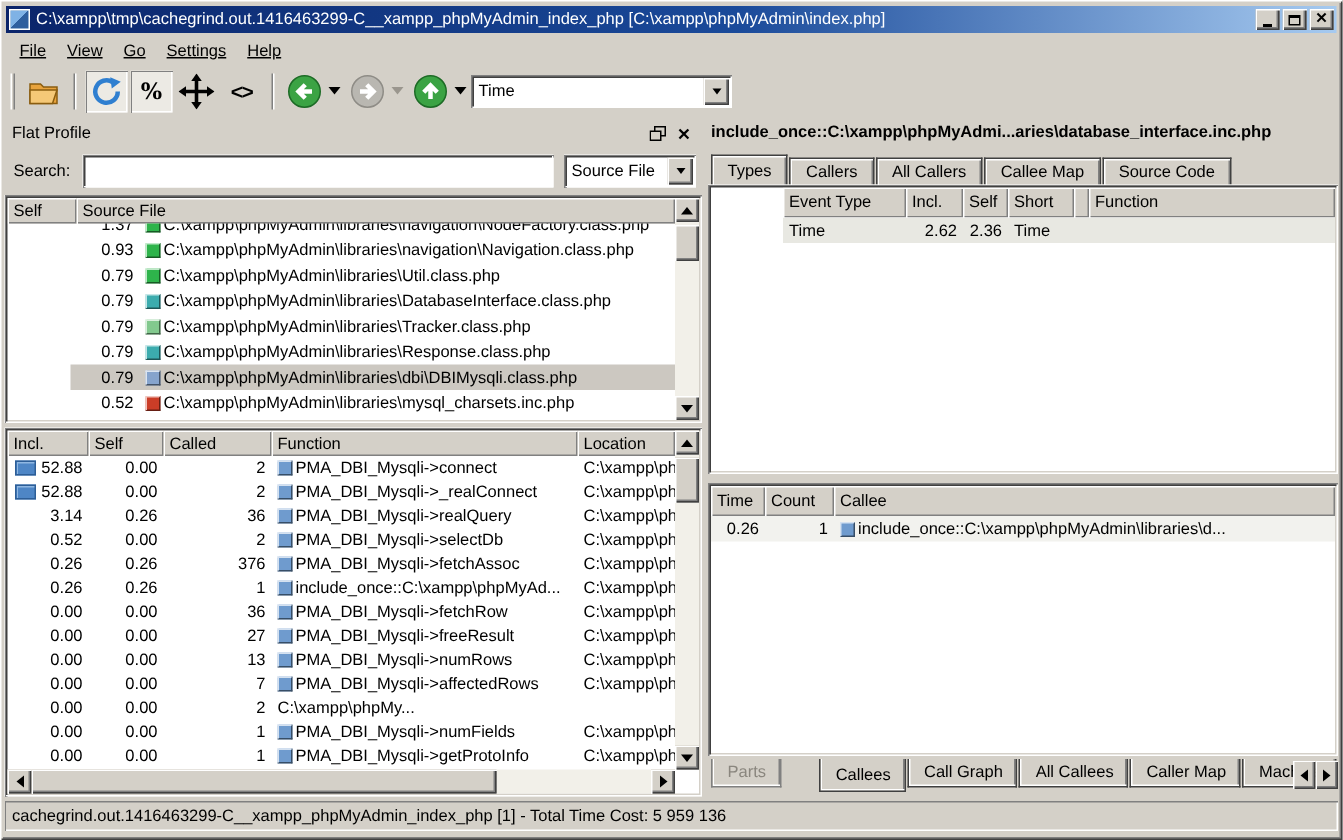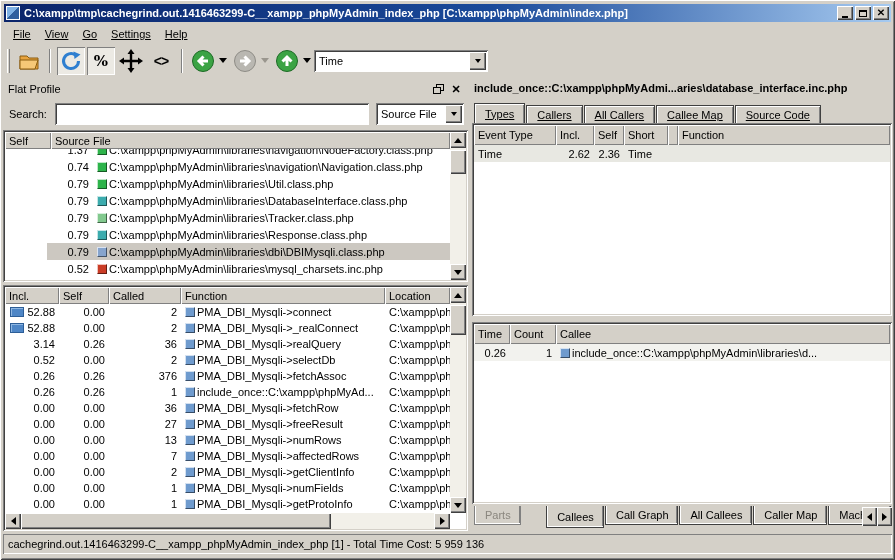--- a/index.html
+++ b/index.html
@@ -6,21 +6,21 @@
   *{box-sizing:border-box;}
   .window{position:relative;width:895px;height:560px;background:#d4d0c8;
     box-shadow:inset 1px 1px 0 #ffffff, inset -1px -1px 0 #404040, inset 2px 2px 0 #d4d0c8, inset -2px -2px 0 #808080;
     overflow:hidden;font-size:11px;color:#000;}
   
   .titlebar{position:absolute;left:4px;top:4px;right:4px;height:18px;
     background:linear-gradient(to right,#0a246a 0%,#1a4a9a 55%,#a6caf0 100%);
     display:flex;align-items:center;padding:0 2px;}
   .app-icon{width:14px;height:14px;margin-right:4px;background:#3a6ea5;border:1px solid #fff;
     background-image:linear-gradient(135deg,#7fb2e5 0 50%,#2f5f9e 50% 100%);flex:0 0 auto;}
-  .title-text{color:#fff;font-weight:bold;white-space:nowrap;overflow:hidden;flex:1;}
+  .title-text{color:#fff;font-weight:normal;white-space:nowrap;overflow:hidden;flex:1;}
   .winbtns{display:flex;gap:2px;margin-left:4px;}
   .winbtn{width:16px;height:14px;background:#d4d0c8;
     box-shadow:inset 1px 1px 0 #fff, inset -1px -1px 0 #404040, inset -2px -2px 0 #808080;
     display:flex;align-items:center;justify-content:center;font-size:9px;font-weight:bold;line-height:1;}
   .glyph-min{width:6px;height:2px;background:#000;margin-top:7px;}
   .glyph-max{width:8px;height:7px;border:1px solid #000;border-top-width:2px;}
   .glyph-x{font-size:10px;font-weight:bold;}
   
   .menubar{position:absolute;left:4px;top:23px;right:4px;height:21px;display:flex;align-items:center;padding-left:2px;text-decoration:underline;}
   .menu-item{padding:3px 7px;}
@@ -92,21 +92,21 @@
     box-shadow:inset 1px 1px 0 #fff, inset -1px -1px 0 #404040, inset -2px -2px 0 #808080;}
   .tri{width:0;height:0;}
   .tri.u{border-left:4px solid transparent;border-right:4px solid transparent;border-bottom:5px solid #000;}
   .tri.d{border-left:4px solid transparent;border-right:4px solid transparent;border-top:5px solid #000;}
   .tri.l{border-top:4px solid transparent;border-bottom:4px solid transparent;border-right:5px solid #000;}
   .tri.r{border-top:4px solid transparent;border-bottom:4px solid transparent;border-left:5px solid #000;}
   .splitter{position:absolute;left:468px;top:80px;width:4px;height:451px;}
   
   .detail{position:absolute;left:472px;top:80px;width:420px;height:451px;}
   .detail-header{position:absolute;left:2px;top:2px;right:2px;height:16px;font-weight:bold;white-space:nowrap;overflow:hidden;}
-  .tabbar{position:absolute;left:2px;top:23px;right:0;height:20px;display:flex;align-items:flex-end;text-decoration:underline;}
+  .tabbar{position:absolute;left:2px;top:23px;right:0;height:20px;display:flex;align-items:flex-end;}
   .tab{height:18px;padding:2px 10px;background:#d4d0c8;margin-right:1px;white-space:nowrap;overflow:hidden;
     box-shadow:inset 1px 1px 0 #fff, inset -1px 0 0 #808080;border-top:1px solid #404040;
     border-left:1px solid #404040;border-right:1px solid #404040;display:flex;align-items:center;}
   .tab.active{height:20px;font-weight:normal;box-shadow:inset 1px 1px 0 #fff, inset -1px 0 0 #808080;}
   .et-frame{left:0;top:43px;width:420px;height:193px;}
   .ct-frame{left:0;top:242px;width:420px;height:182px;}
   .et .hrow,.ct .hrow{height:20px;}
   .et .c0{width:82px;} .et .c1{width:38px;} .et .c2{width:30px;} .et .c3{width:44px;} .et .c4{width:10px;} .et .c5{flex:1 1 auto;}
   .ct .c0{width:36px;} .ct .c1{width:46px;} .ct .c2{flex:1 1 auto;}
   .et .trow{background:#e8e8e2;}
@@ -252,21 +252,21 @@
         <div class="rows" id="src-rows" style="flex:1;">
             <div style="margin-top: -8px; padding-left: 42px;">
               <div class="trow">
                 <div class="cell num c0">1.37</div>
                 <div class="cell c1">
                   <span class="sq" style="background: rgb(46, 180, 75);"></span>
                   <span>C:\xampp\phpMyAdmin\libraries\navigation\NodeFactory.class.php</span>
                 </div>
               </div>
               <div class="trow">
-                <div class="cell num c0">0.74</div>
+                <div class="cell num c0">0.93</div>
                 <div class="cell c1">
                   <span class="sq" style="background: rgb(46, 180, 75);"></span>
                   <span>C:\xampp\phpMyAdmin\libraries\navigation\Navigation.class.php</span>
                 </div>
               </div>
               <div class="trow">
                 <div class="cell num c0">0.79</div>
                 <div class="cell c1">
                   <span class="sq" style="background: rgb(46, 180, 75);"></span>
                   <span>C:\xampp\phpMyAdmin\libraries\Util.class.php</span>
@@ -458,24 +458,20 @@
                 <span>PMA_DBI_Mysqli-&gt;affectedRows</span>
               </div>
               <div class="cell c4">C:\xampp\phpMy...</div>
             </div>
             <div class="trow">
               <div class="cell num c0">
                 <span>0.00</span>
               </div>
               <div class="cell num c1">0.00</div>
               <div class="cell num c2">2</div>
-              <div class="cell c3">
-                <span class="sq" style="background: rgb(111, 155, 206);"></span>
-                <span>PMA_DBI_Mysqli-&gt;getClientInfo</span>
-              </div>
               <div class="cell c4">C:\xampp\phpMy...</div>
             </div>
             <div class="trow">
               <div class="cell num c0">
                 <span>0.00</span>
               </div>
               <div class="cell num c1">0.00</div>
               <div class="cell num c2">1</div>
               <div class="cell c3">
                 <span class="sq" style="background: rgb(111, 155, 206);"></span>
@@ -525,21 +521,21 @@
     <div class="detail-header">include_once::C:\xampp\phpMyAdmi...aries\database_interface.inc.php</div>
     <div class="tabbar" id="top-tabs">
         <div class="tab active">Types</div>
         <div class="tab">Callers</div>
         <div class="tab">All Callers</div>
         <div class="tab">Callee Map</div>
         <div class="tab">Source Code</div>
       </div>
 
     <div class="frame et-frame et">
-      <div style="height:100%;display:flex;flex-direction:column;overflow:hidden;">
+      <div style="height:100%;display:flex;flex-direction:column;overflow:hidden;padding-left:48px;">
         <div class="hrow">
             <div class="hcell c0">Event Type</div>
             <div class="hcell c1">Incl.</div>
             <div class="hcell c2">Self</div>
             <div class="hcell c3">Short</div>
             <div class="hcell c4"></div>
             <div class="hcell c5">Function</div>
           </div>
         <div class="rows" id="et-rows" style="flex:1;background:#fff;">
             <div class="trow">

